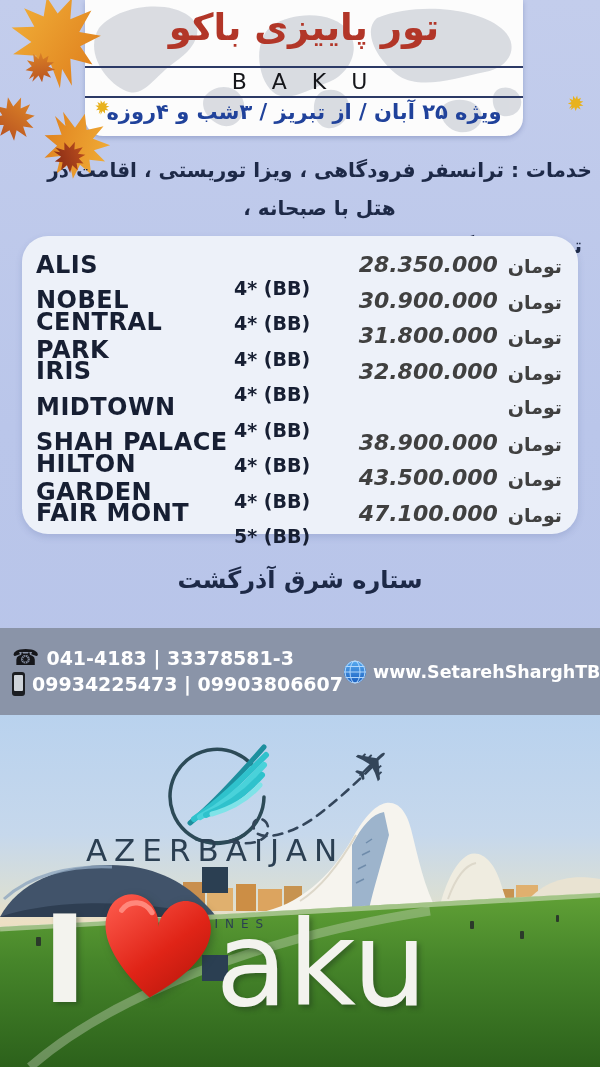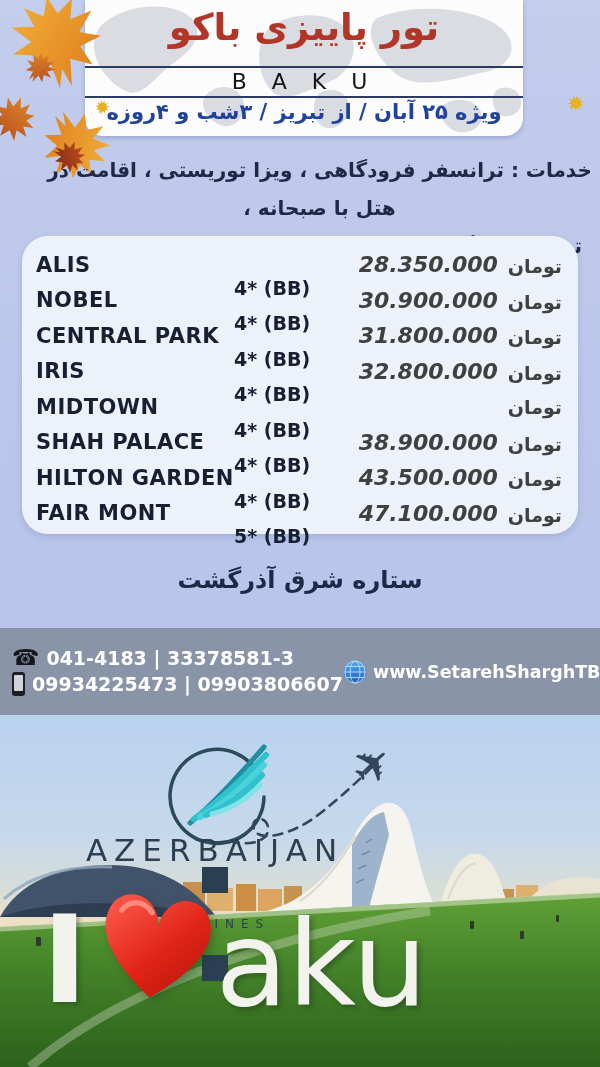--- a/index.html
+++ b/index.html
@@ -24,21 +24,21 @@
     font-size:21px;font-weight:bold;color:#20429b;direction:rtl;}
   .leaf{position:absolute;pointer-events:none;}
   
   .services{position:absolute;top:151px;left:0;width:100%;text-align:center;
     direction:rtl;color:#1d2947;font-weight:bold;font-size:20px;line-height:38px;padding-left:39px;}
   
   .hotel-panel{position:absolute;top:236px;left:22px;width:556px;height:298px;
     background:#edf1f9;border-radius:26px;padding:11px 0 0 0;
     box-shadow:0 3px 7px rgba(60,80,140,.18);}
   .hotel-row{display:flex;align-items:center;height:35.5px;padding:0 14px;}
-  .h-name{flex:0 0 198px;font-size:21px;font-weight:bold;color:#171f33;letter-spacing:.5px;}
+  .h-name{flex:0 0 198px;font-size:24px;font-weight:bold;color:#171f33;letter-spacing:.5px;}
   .h-stars{flex:0 0 104px;font-size:19px;font-weight:bold;color:#171f33;margin-top:46px;}
   .h-price{flex:1;display:flex;justify-content:flex-end;align-items:flex-end;gap:10px;
     color:#404040;padding-right:2px;}
   .h-price .num{font-size:22px;font-weight:bold;font-style:italic;}
   .h-price .cur{font-size:19px;font-weight:bold;direction:rtl;}
   
   .agency{position:absolute;top:566px;left:0;width:100%;text-align:center;
     font-size:24px;font-weight:bold;color:#1d2947;direction:rtl;}
   
   .footer{position:absolute;top:628px;left:0;width:600px;height:87px;background:#8a94a8;

